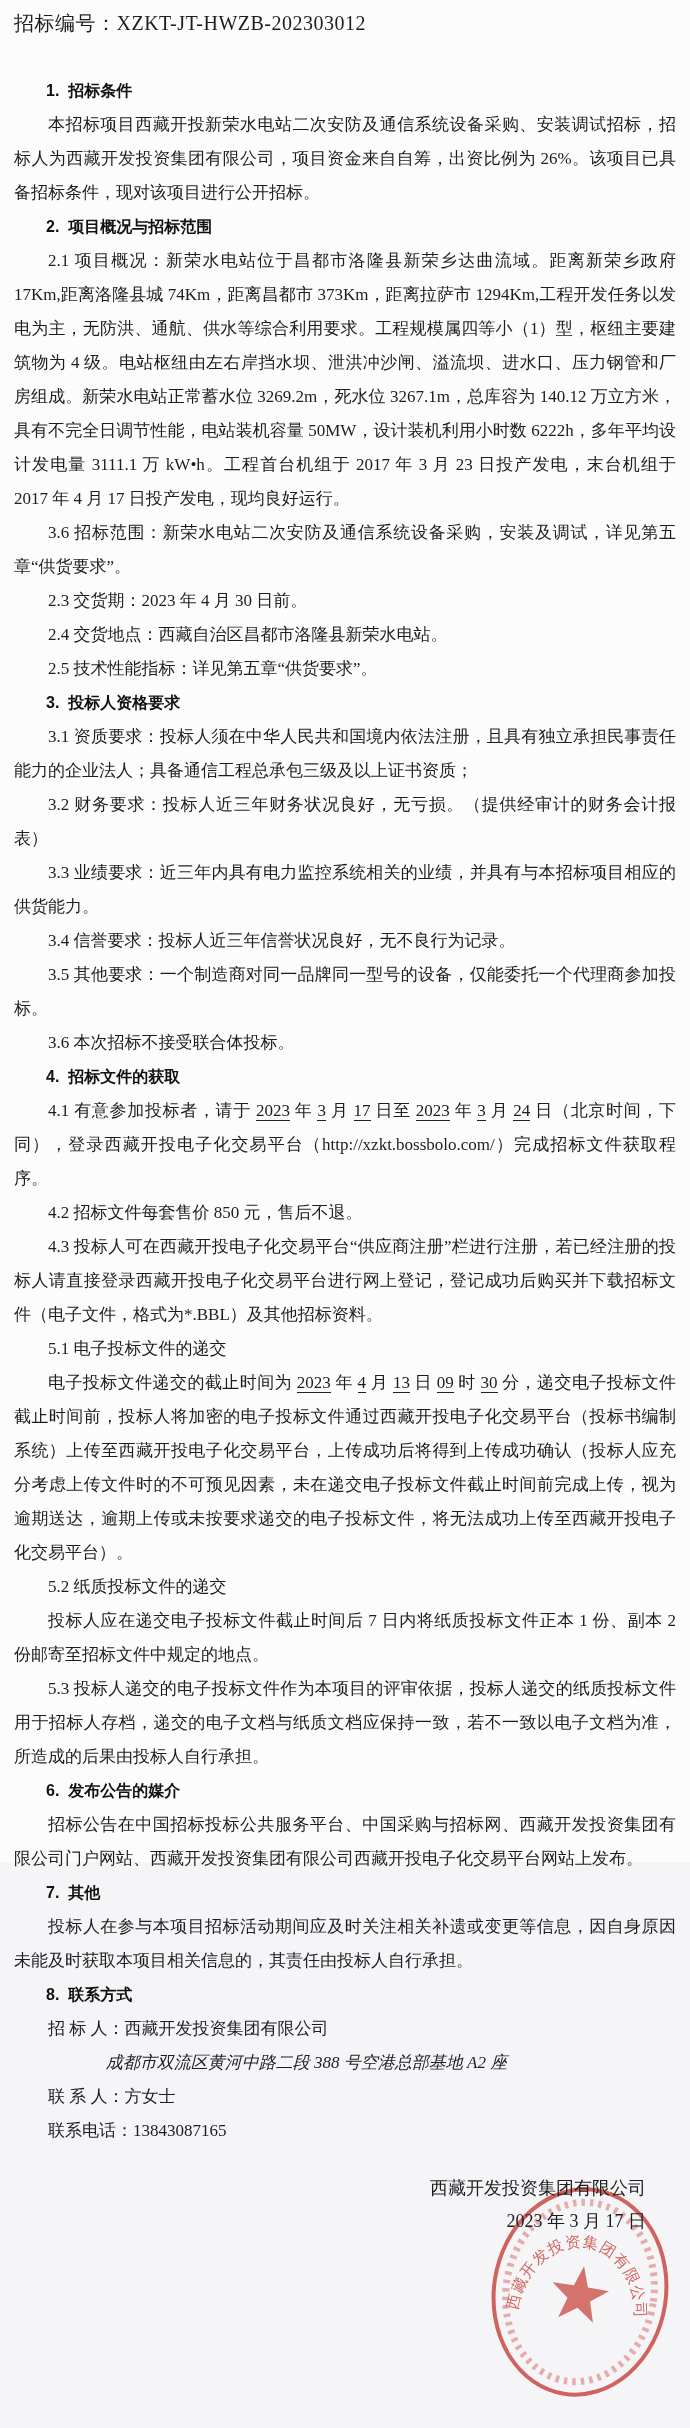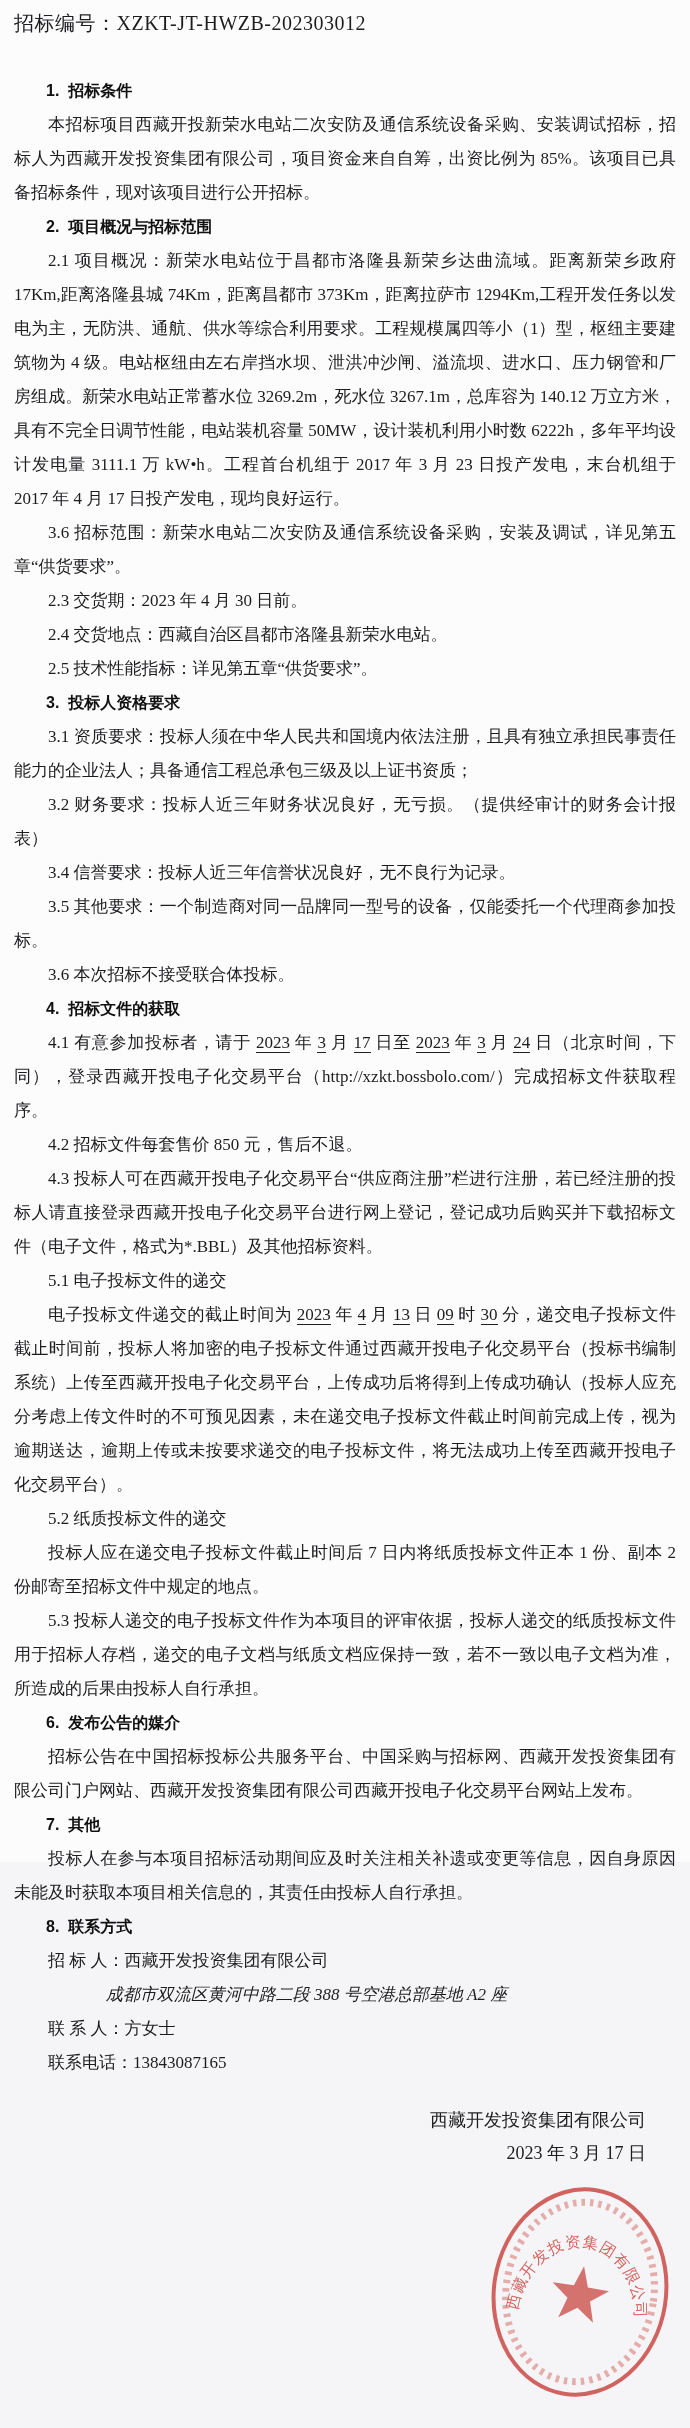--- a/index.html
+++ b/index.html
@@ -77,32 +77,33 @@
       </text>
       <polygon points="92,84 99.1,104.3 120.5,104.7 103.4,117.7 109.6,138.3 92,126 74.4,138.3 80.6,117.7 63.5,104.7 84.9,104.3" fill="#c9443e" opacity="0.9"></polygon>
     </g>
   </svg>
 
   <div class="content">
 
     <div class="doc-no">招标编号：XZKT-JT-HWZB-202303012</div>
 
     <h2 class="sec-h">1.  招标条件</h2>
-    <p class="para">本招标项目西藏开投新荣水电站二次安防及通信系统设备采购、安装调试招标，招标人为西藏开发投资集团有限公司，项目资金来自自筹，出资比例为 85%。该项目已具备招标条件，现对该项目进行公开招标。</p>
+    <p class="para">本招标项目西藏开投新荣水电站二次安防及通信系统设备采购、安装调试招标，招标人为西藏开发投资集团有限公司，项目资金来自自筹，出资比例为 26%。该项目已具备招标条件，现对该项目进行公开招标。</p>
 
     <h2 class="sec-h">2.  项目概况与招标范围</h2>
     <p class="para">2.1 项目概况：新荣水电站位于昌都市洛隆县新荣乡达曲流域。距离新荣乡政府 17Km,距离洛隆县城 74Km，距离昌都市 373Km，距离拉萨市 1294Km,工程开发任务以发电为主，无防洪、通航、供水等综合利用要求。工程规模属四等小（1）型，枢纽主要建筑物为 4 级。电站枢纽由左右岸挡水坝、泄洪冲沙闸、溢流坝、进水口、压力钢管和厂房组成。新荣水电站正常蓄水位 3269.2m，死水位 3267.1m，总库容为 140.12 万立方米，具有不完全日调节性能，电站装机容量 50MW，设计装机利用小时数 6222h，多年平均设计发电量 3111.1 万 kW•h。工程首台机组于 2017 年 3 月 23 日投产发电，末台机组于 2017 年 4 月 17 日投产发电，现均良好运行。</p>
     <p class="para">3.6 招标范围：新荣水电站二次安防及通信系统设备采购，安装及调试，详见第五章“供货要求”。</p>
     <p class="para">2.3 交货期：2023 年 4 月 30 日前。</p>
     <p class="para">2.4 交货地点：西藏自治区昌都市洛隆县新荣水电站。</p>
     <p class="para">2.5 技术性能指标：详见第五章“供货要求”。</p>
 
     <h2 class="sec-h">3.  投标人资格要求</h2>
     <p class="para">3.1 资质要求：投标人须在中华人民共和国境内依法注册，且具有独立承担民事责任能力的企业法人；具备通信工程总承包三级及以上证书资质；</p>
     <p class="para">3.2 财务要求：投标人近三年财务状况良好，无亏损。（提供经审计的财务会计报表）</p>
+    <p class="para">3.3 业绩要求：近三年内具有电力监控系统相关的业绩，并具有与本招标项目相应的供货能力。</p>
     <p class="para">3.4 信誉要求：投标人近三年信誉状况良好，无不良行为记录。</p>
     <p class="para">3.5 其他要求：一个制造商对同一品牌同一型号的设备，仅能委托一个代理商参加投标。</p>
     <p class="para">3.6 本次招标不接受联合体投标。</p>
 
     <h2 class="sec-h">4.  招标文件的获取</h2>
     <p class="para"><span>4.1 有意参加投标者，请于 </span><span class="u">2023</span><span> 年 </span><span class="u">3</span><span> 月 </span><span class="u">17</span><span> 日至 </span><span class="u">2023</span><span> 年 </span><span class="u">3</span><span> 月 </span><span class="u">24</span><span> 日（北京时间，下同），登录西藏开投电子化交易平台（http://xzkt.bossbolo.com/）完成招标文件获取程序。</span></p>
     <p class="para">4.2 招标文件每套售价 850 元，售后不退。</p>
     <p class="para">4.3 投标人可在西藏开投电子化交易平台“供应商注册”栏进行注册，若已经注册的投标人请直接登录西藏开投电子化交易平台进行网上登记，登记成功后购买并下载招标文件（电子文件，格式为*.BBL）及其他招标资料。</p>
 
     <p class="para">5.1 电子投标文件的递交</p>

